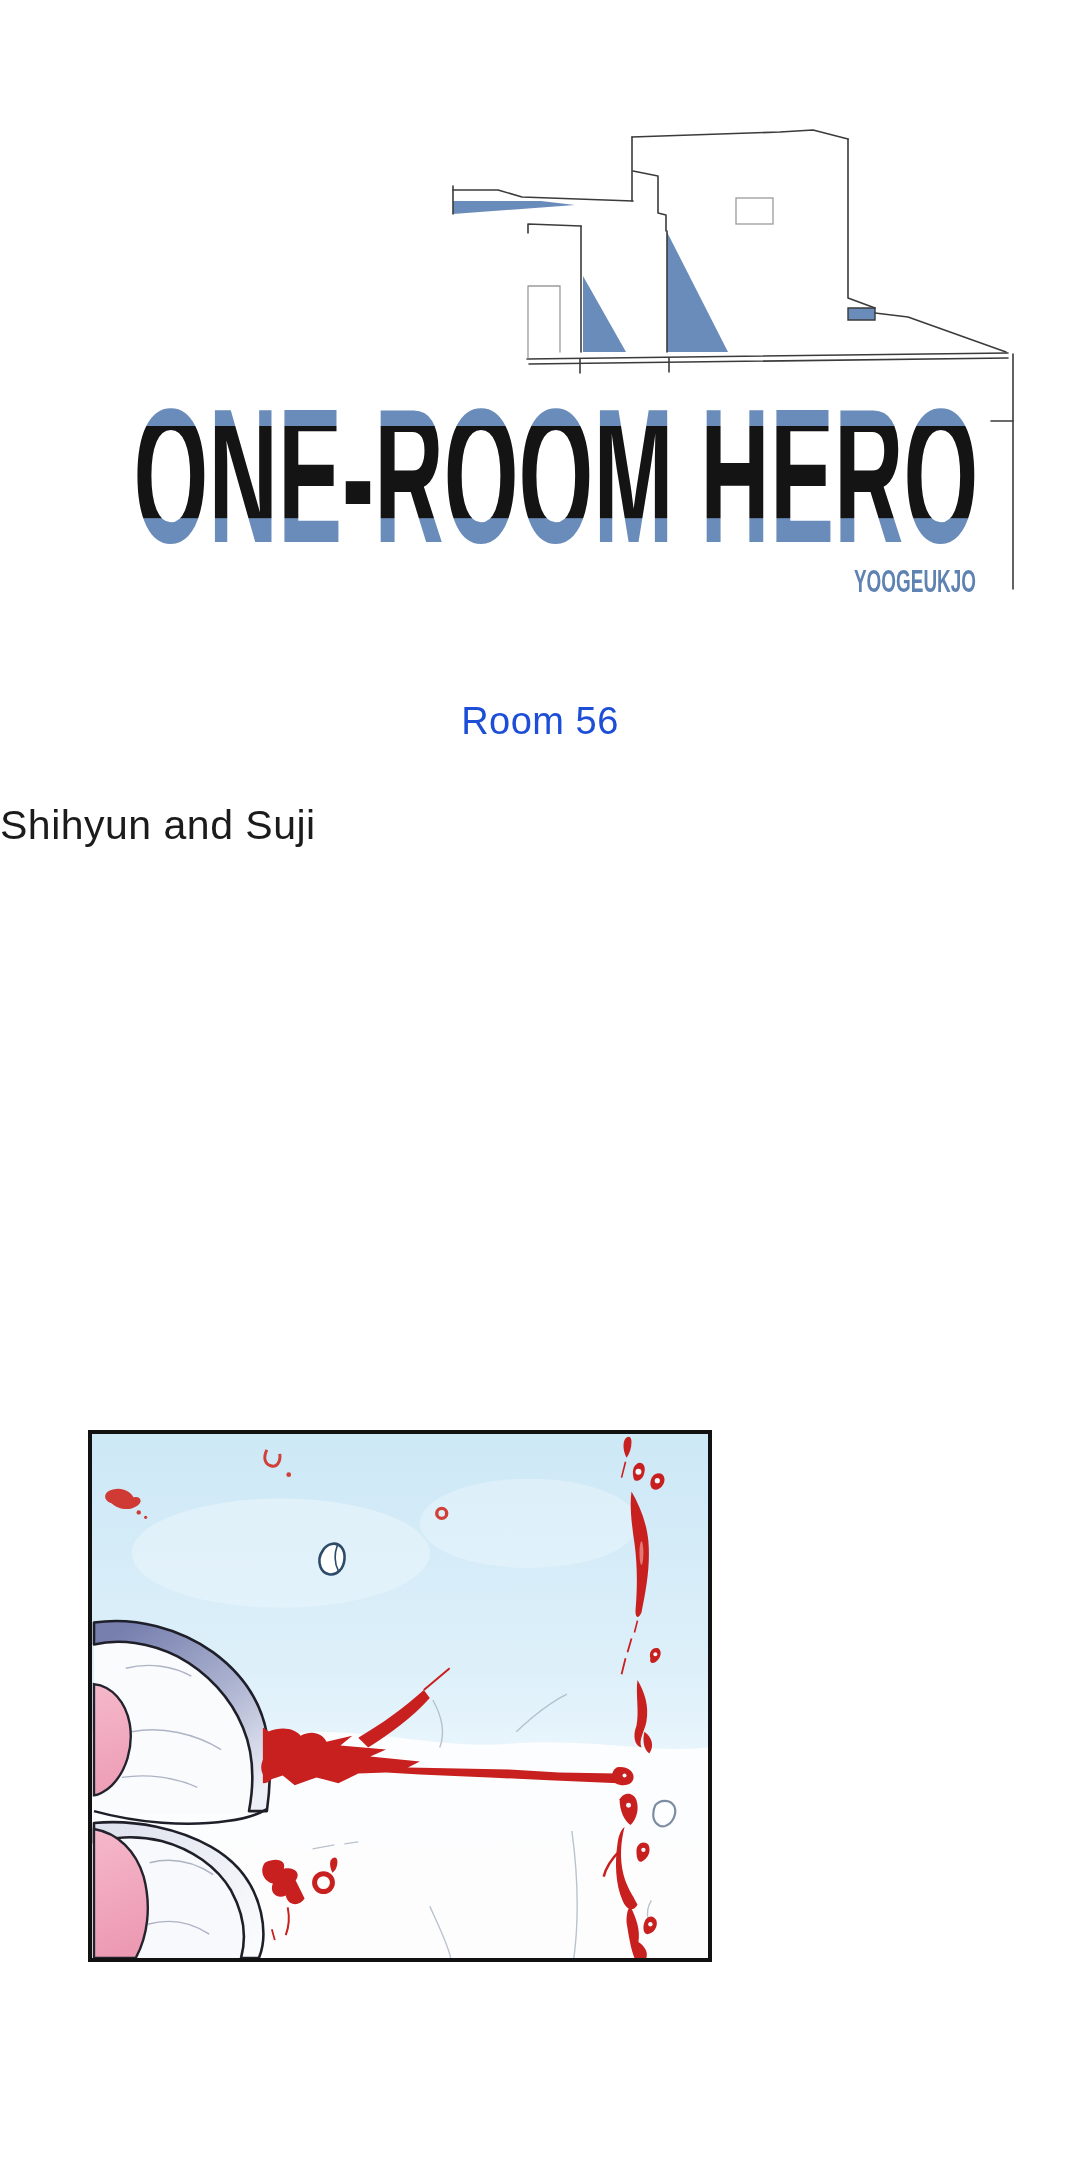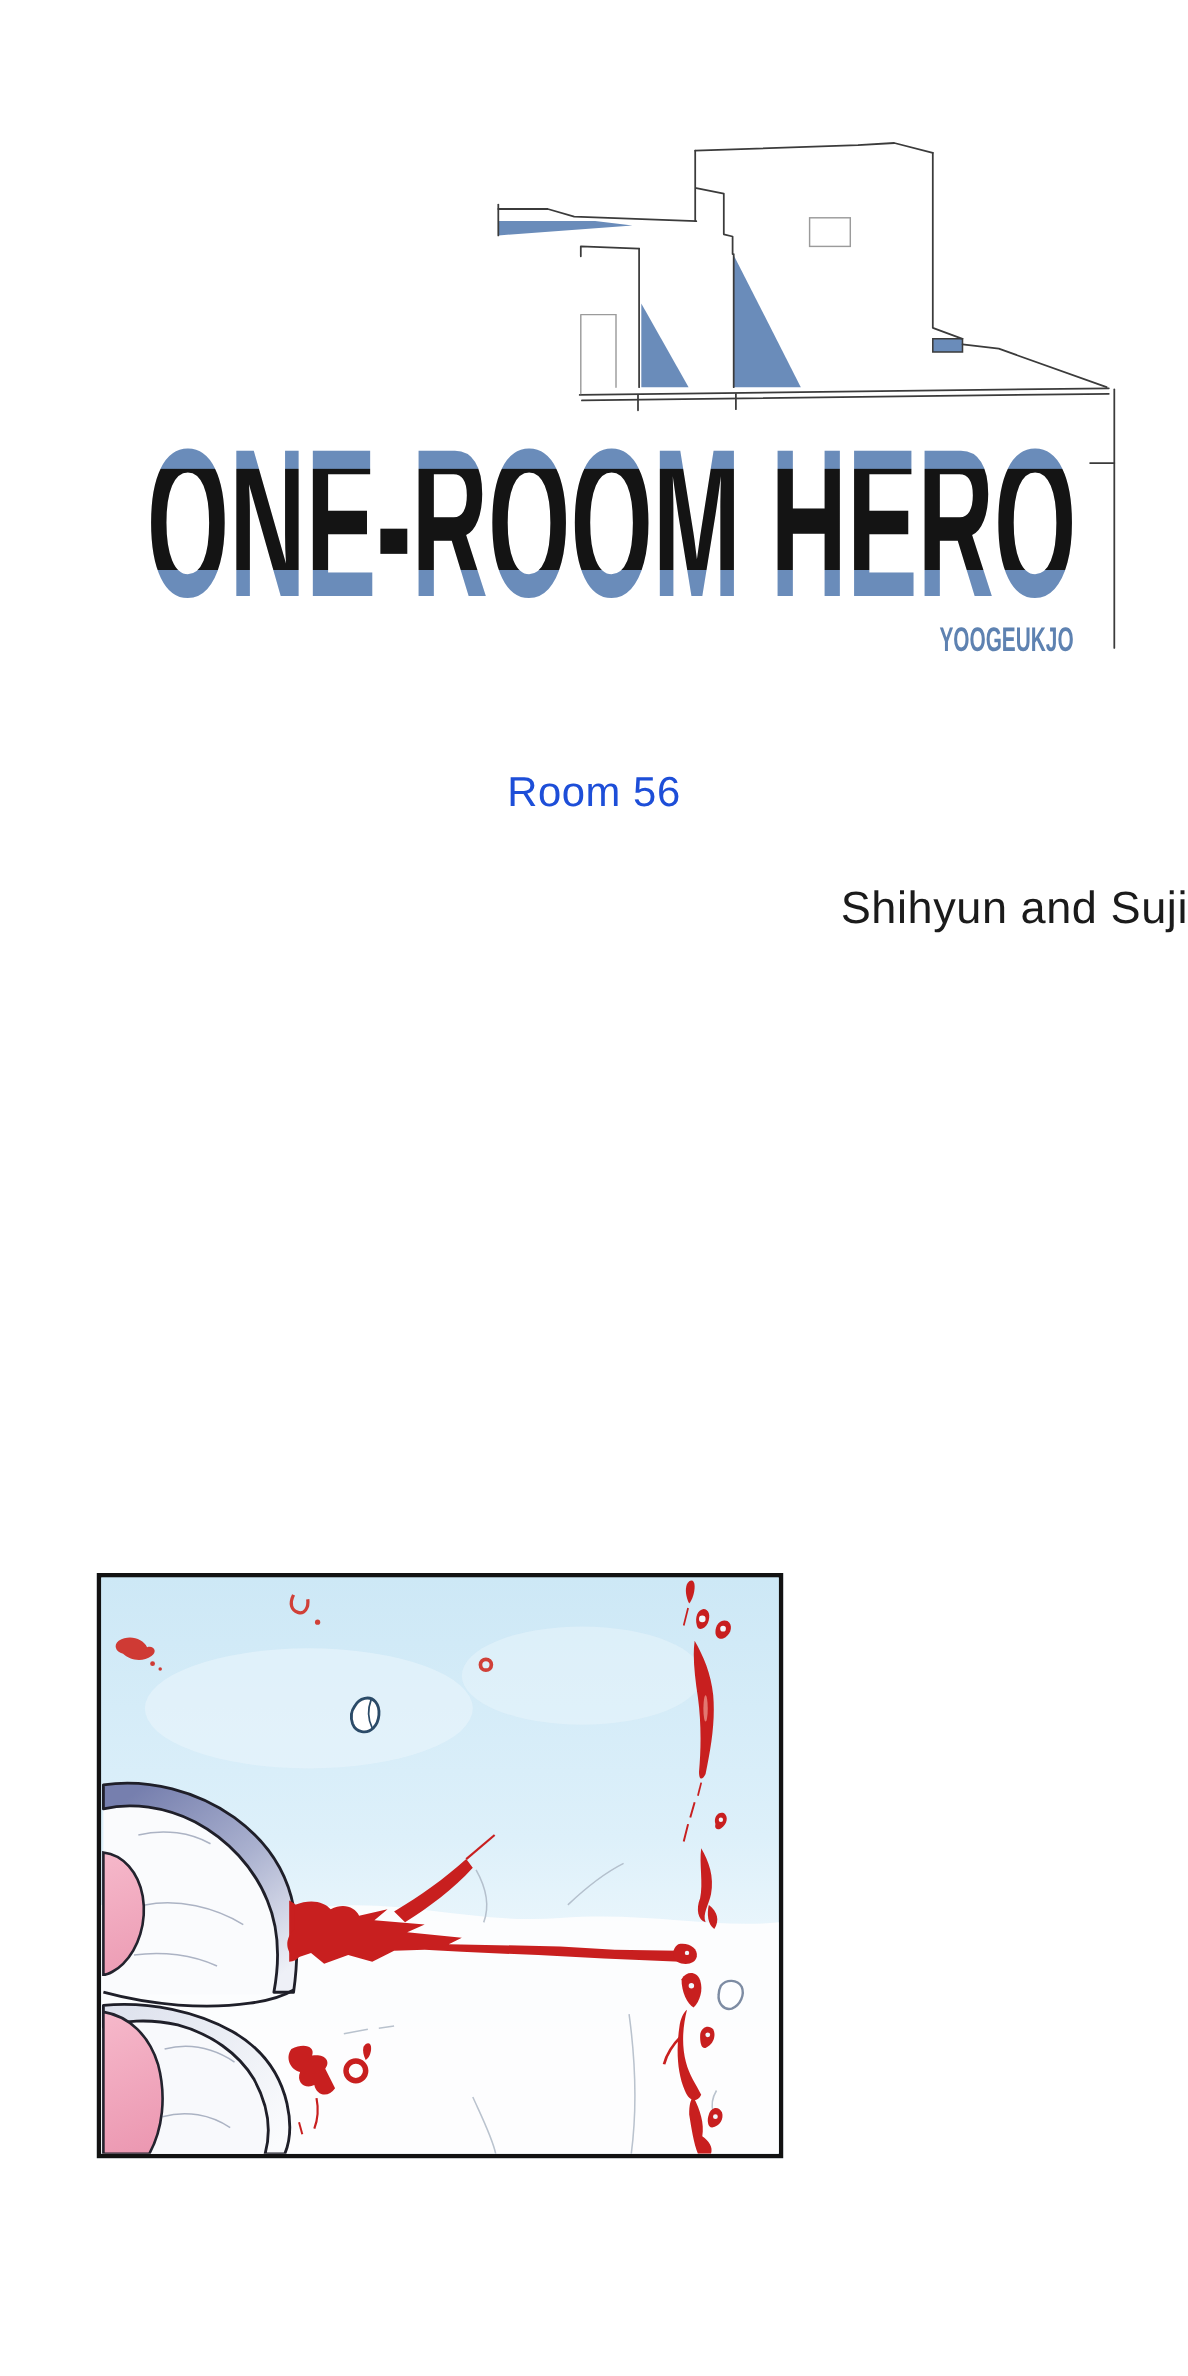--- a/index.html
+++ b/index.html
@@ -6,21 +6,21 @@
   .page{
     position:relative; width:1080px; height:2160px; background:#ffffff;
     overflow:hidden; font-family:"Liberation Sans", sans-serif;
   }
   .header-art{position:absolute; left:0; top:0; width:1080px; height:660px;}
   .chapter-room{
     position:absolute; left:0; top:702px; width:100%; text-align:center;
     font-size:38px; line-height:1.0; color:#1d4ed8; letter-spacing:0.5px;
   }
   .chapter-sub{
-    position:absolute; left:0; top:805px; width:100%; text-align:right;
+    position:absolute; left:0; top:805px; width:100%; text-align:left;
     font-size:41px; line-height:1.0; color:#1b1b1b; letter-spacing:0.5px;
   }
   .panel{
     position:absolute; left:88px; top:1430px; width:624px; height:532px;
     box-sizing:border-box; border:4px solid #121212; background:#cfe9f7;
   }
   .panel svg{display:block; width:100%; height:100%;}
 </style>
 </head>
 <body>

